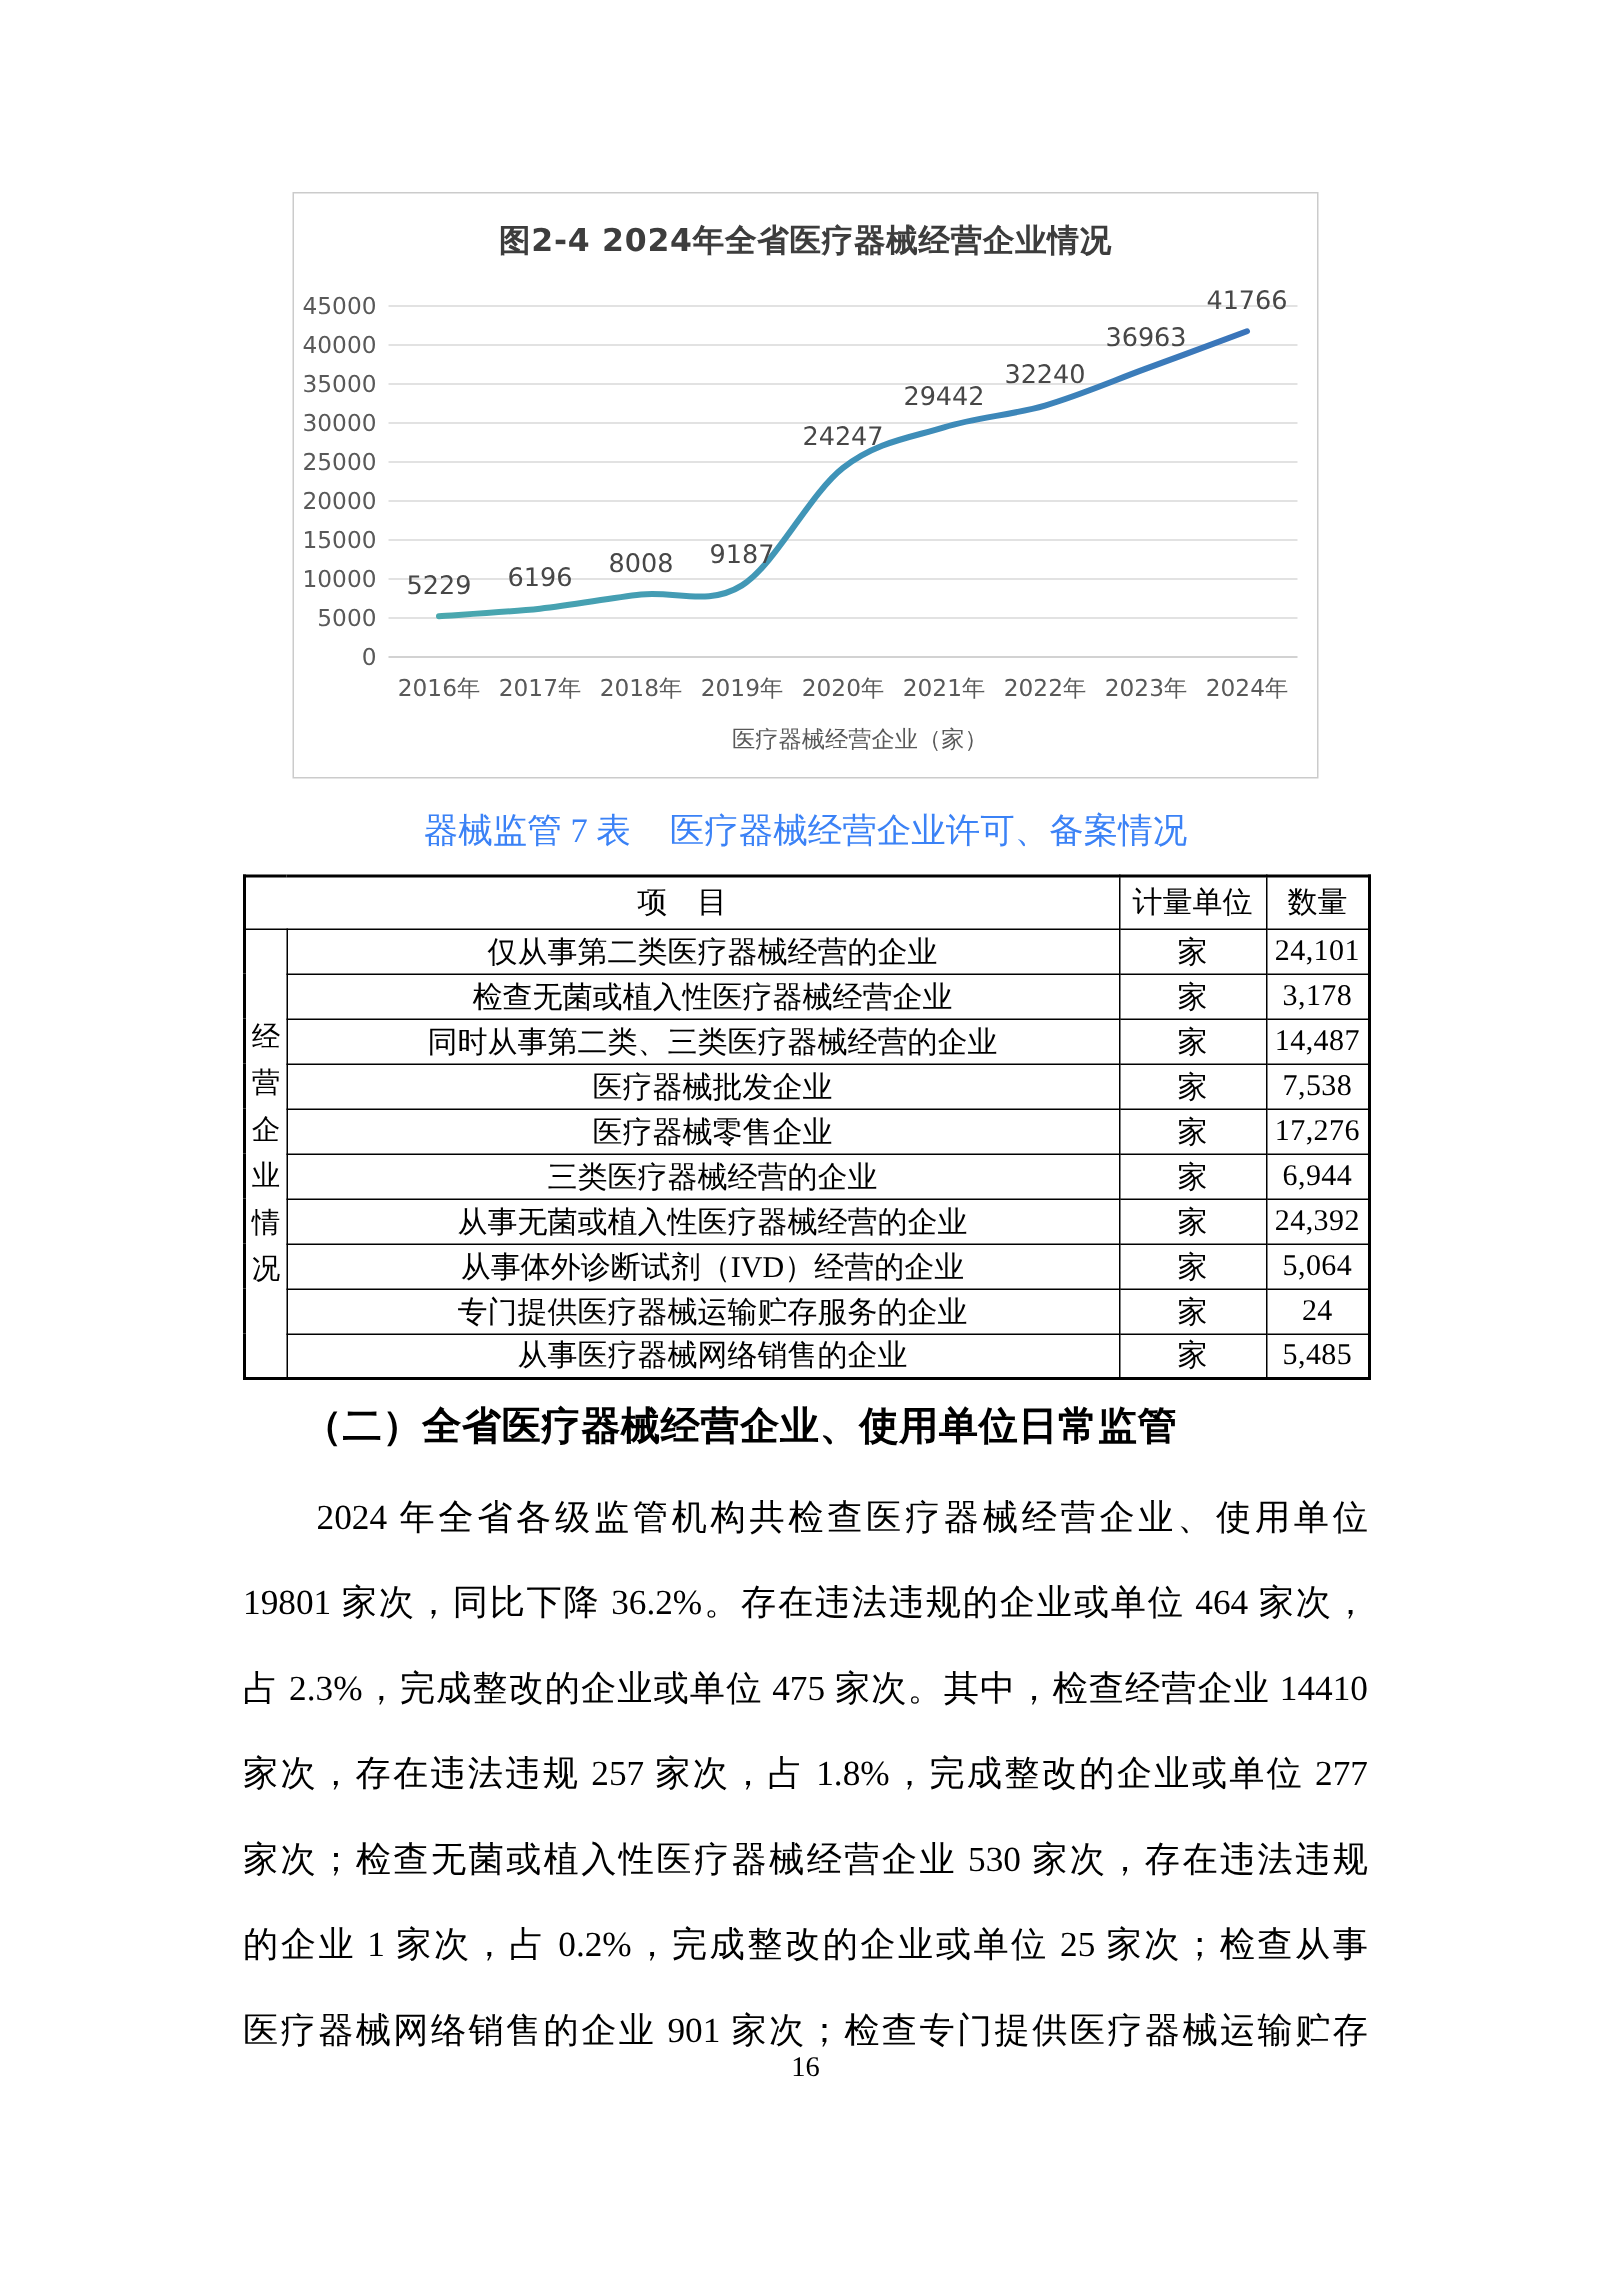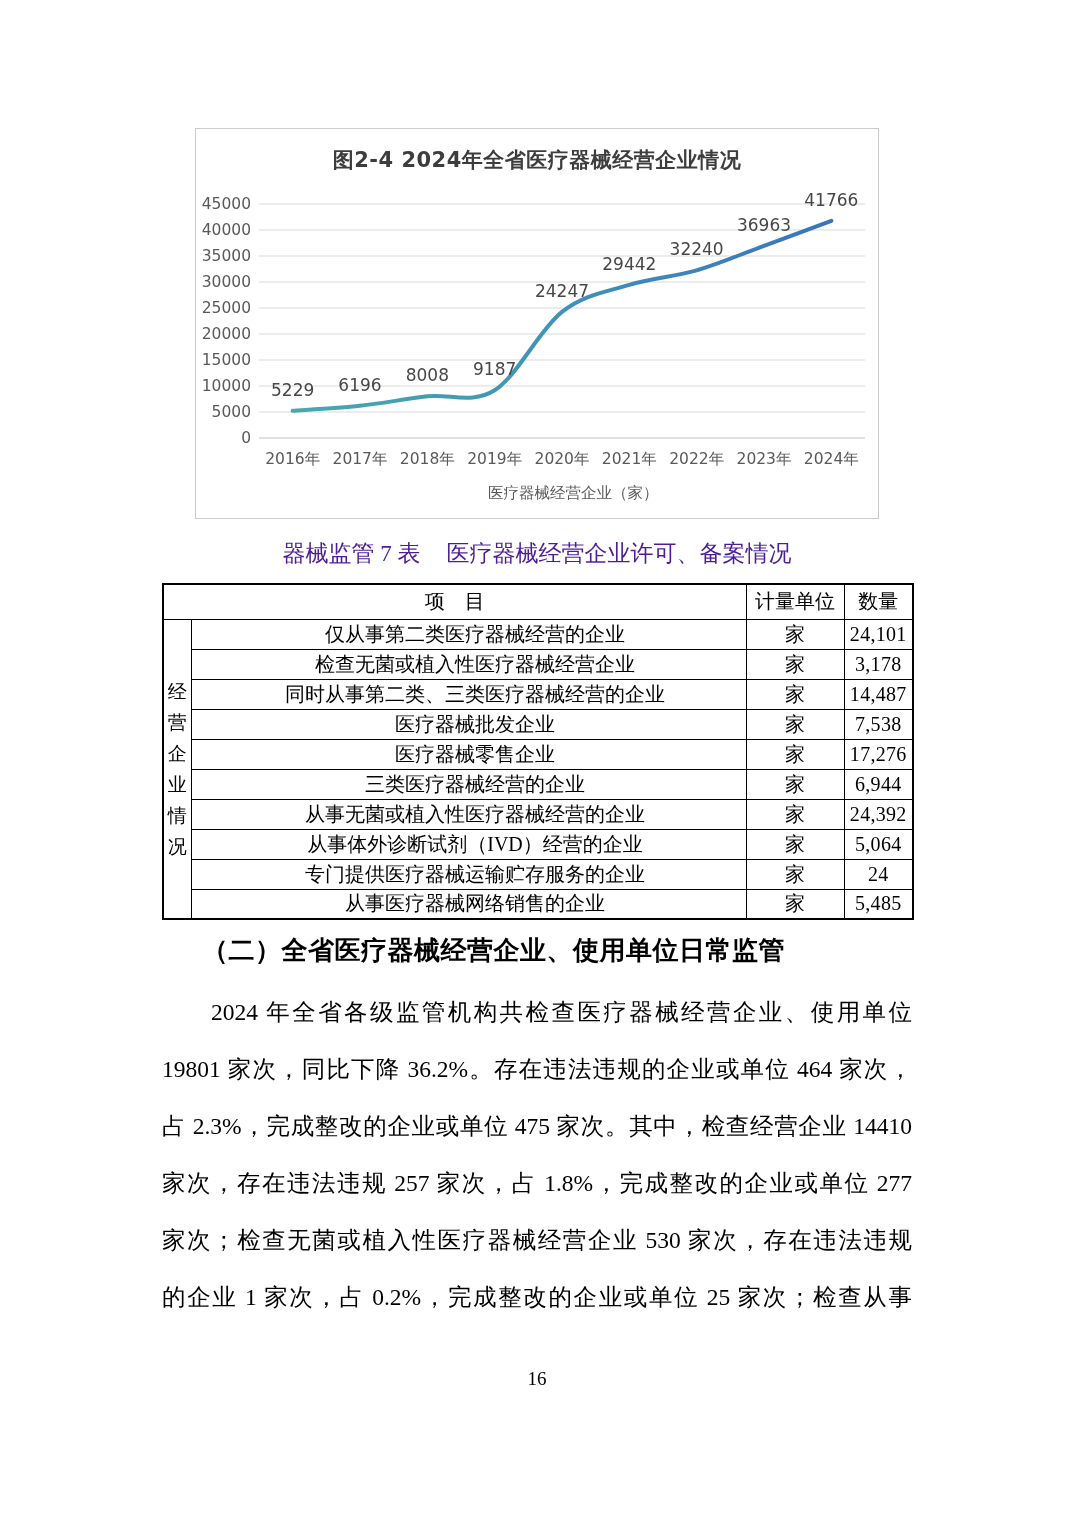--- a/index.html
+++ b/index.html
@@ -18,21 +18,21 @@
   .chart-title {
     padding-top:17px; text-align:center;
     font-family:"DejaVu Sans","Liberation Sans",sans-serif;
     font-weight:700; font-size:21px; color:#3d3d3d; letter-spacing:0.5px;
   }
   .chart-svg-wrap { position:absolute; left:0; top:60px; width:684px; height:330px; }
 
   
   .table-caption {
     position:absolute; left:162px; top:538px; width:750px;
-    text-align:center; font-size:23px; color:#4c1d95;
+    text-align:center; font-size:23px; color:#3b82f6;
   }
   .table-caption .cap-gap { display:inline-block; width:26px; }
 
   
   .data-table {
     position:absolute; left:162px; top:583px; width:750px;
     border-collapse:collapse; table-layout:fixed;
     font-size:20px; color:#000; background:#fff;
     border:2px solid #000;
   }
@@ -214,17 +214,18 @@
 
   <div class="section-heading">（二）全省医疗器械经营企业、使用单位日常监管</div>
 
   <div class="body-text">
     <div class="line indent">2024 年全省各级监管机构共检查医疗器械经营企业、使用单位</div>
     <div class="line">19801 家次，同比下降 36.2%。存在违法违规的企业或单位 464 家次，</div>
     <div class="line">占 2.3%，完成整改的企业或单位 475 家次。其中，检查经营企业 14410</div>
     <div class="line">家次，存在违法违规 257 家次，占 1.8%，完成整改的企业或单位 277</div>
     <div class="line">家次；检查无菌或植入性医疗器械经营企业 530 家次，存在违法违规</div>
     <div class="line">的企业 1 家次，占 0.2%，完成整改的企业或单位 25 家次；检查从事</div>
+    <div class="line">医疗器械网络销售的企业 901 家次；检查专门提供医疗器械运输贮存</div>
   </div>
 
   <div class="page-number">16</div>
 
 </div>
 
 </body></html>

